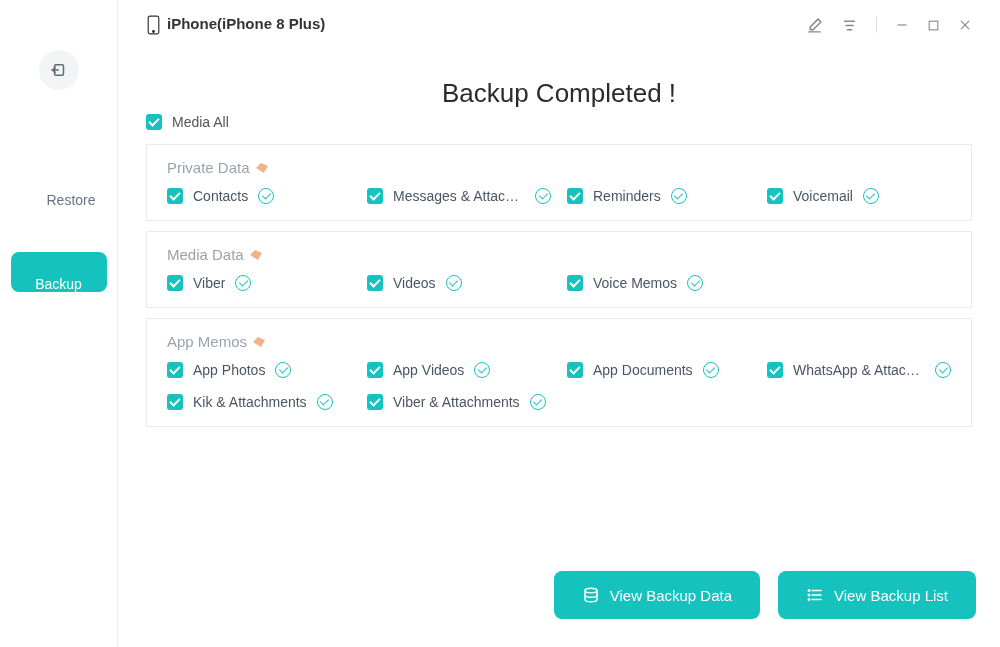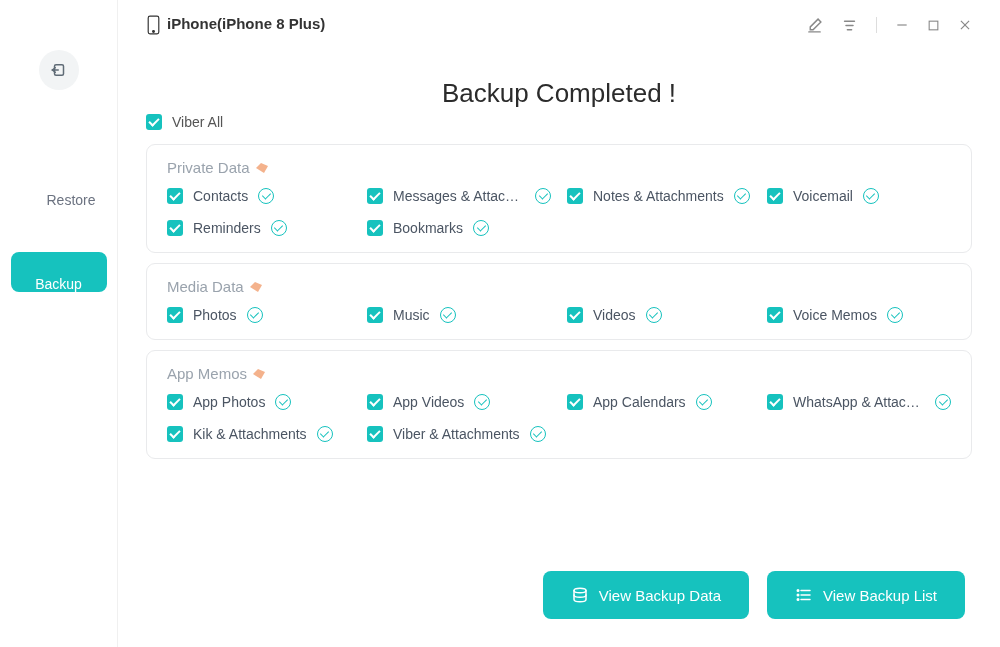--- a/index.html
+++ b/index.html
@@ -111,21 +111,21 @@
     border: solid #fff;
     border-width: 0 2px 2px 0;
     transform: rotate(45deg);
   }
   .panels {
     padding: 0 28px;
     display: flex; flex-direction: column; gap: 10px;
   }
   .panel {
     border: 1px solid #e9eaec;
-    border-radius: 9px;
+    border-radius: 0;
     padding: 14px 20px 6px 20px;
   }
   .panel-header {
     color: #9aa3ad;
     font-size: 15px;
     margin-bottom: 12px;
     display: flex; align-items: center; gap: 6px;
   }
   .panel-grid {
     display: grid;
@@ -166,21 +166,21 @@
     transform: rotate(45deg);
     margin-top: -2px;
   }
   .tag-dot {
     width: 12px; height: 10px;
     display: inline-block;
   }
   .footer {
     position: absolute;
     bottom: 28px;
-    right: 35px;
+    right: 24px;
     display: flex;
     gap: 18px;
   }
   .btn {
     height: 48px;
     padding: 0 28px;
     background: #16c2be;
     color: #fff;
     border-radius: 8px;
     display: flex; align-items: center; gap: 10px;
@@ -258,21 +258,21 @@
               <line x1="19" y1="5" x2="5" y2="19"></line>
             </svg>
         </span>
       </div>
     </div>
 
     <div class="page-title">Backup Completed !</div>
 
     <div class="select-all-row">
       <span class="checkbox"></span>
-      <span>Viber All</span>
+      <span>Media All</span>
     </div>
 
     <div class="panels">
 
       <div class="panel">
         <div class="panel-header">
           <span>Private Data</span>
           <svg class="tag-dot" viewBox="0 0 12 10">
               <path fill="#f4b28c" d="M0 5 L5 0 L12 3 L8 10 Z"></path>
             </svg>
@@ -283,57 +283,42 @@
               <span class="label">Contacts</span>
               <span class="status-check"></span>
             </div>
           <div class="data-item">
               <span class="checkbox"></span>
               <span class="label">Messages &amp; Attachme...</span>
               <span class="status-check"></span>
             </div>
           <div class="data-item">
               <span class="checkbox"></span>
-              <span class="label">Notes &amp; Attachments</span>
+              <span class="label">Reminders</span>
               <span class="status-check"></span>
             </div>
           <div class="data-item">
               <span class="checkbox"></span>
               <span class="label">Voicemail</span>
-              <span class="status-check"></span>
-            </div>
-          <div class="data-item">
-              <span class="checkbox"></span>
-              <span class="label">Reminders</span>
-              <span class="status-check"></span>
-            </div>
-          <div class="data-item">
-              <span class="checkbox"></span>
-              <span class="label">Bookmarks</span>
               <span class="status-check"></span>
             </div>
         </div>
       </div>
 
       <div class="panel">
         <div class="panel-header">
           <span>Media Data</span>
           <svg class="tag-dot" viewBox="0 0 12 10">
               <path fill="#f4b28c" d="M0 5 L5 0 L12 3 L8 10 Z"></path>
             </svg>
         </div>
         <div class="panel-grid">
           <div class="data-item">
               <span class="checkbox"></span>
-              <span class="label">Photos</span>
-              <span class="status-check"></span>
-            </div>
-          <div class="data-item">
-              <span class="checkbox"></span>
-              <span class="label">Music</span>
+              <span class="label">Viber</span>
               <span class="status-check"></span>
             </div>
           <div class="data-item">
               <span class="checkbox"></span>
               <span class="label">Videos</span>
               <span class="status-check"></span>
             </div>
           <div class="data-item">
               <span class="checkbox"></span>
               <span class="label">Voice Memos</span>
@@ -355,21 +340,21 @@
               <span class="label">App Photos</span>
               <span class="status-check"></span>
             </div>
           <div class="data-item">
               <span class="checkbox"></span>
               <span class="label">App Videos</span>
               <span class="status-check"></span>
             </div>
           <div class="data-item">
               <span class="checkbox"></span>
-              <span class="label">App Calendars</span>
+              <span class="label">App Documents</span>
               <span class="status-check"></span>
             </div>
           <div class="data-item">
               <span class="checkbox"></span>
               <span class="label">WhatsApp &amp; Attachme...</span>
               <span class="status-check"></span>
             </div>
           <div class="data-item">
               <span class="checkbox"></span>
               <span class="label">Kik &amp; Attachments</span>

